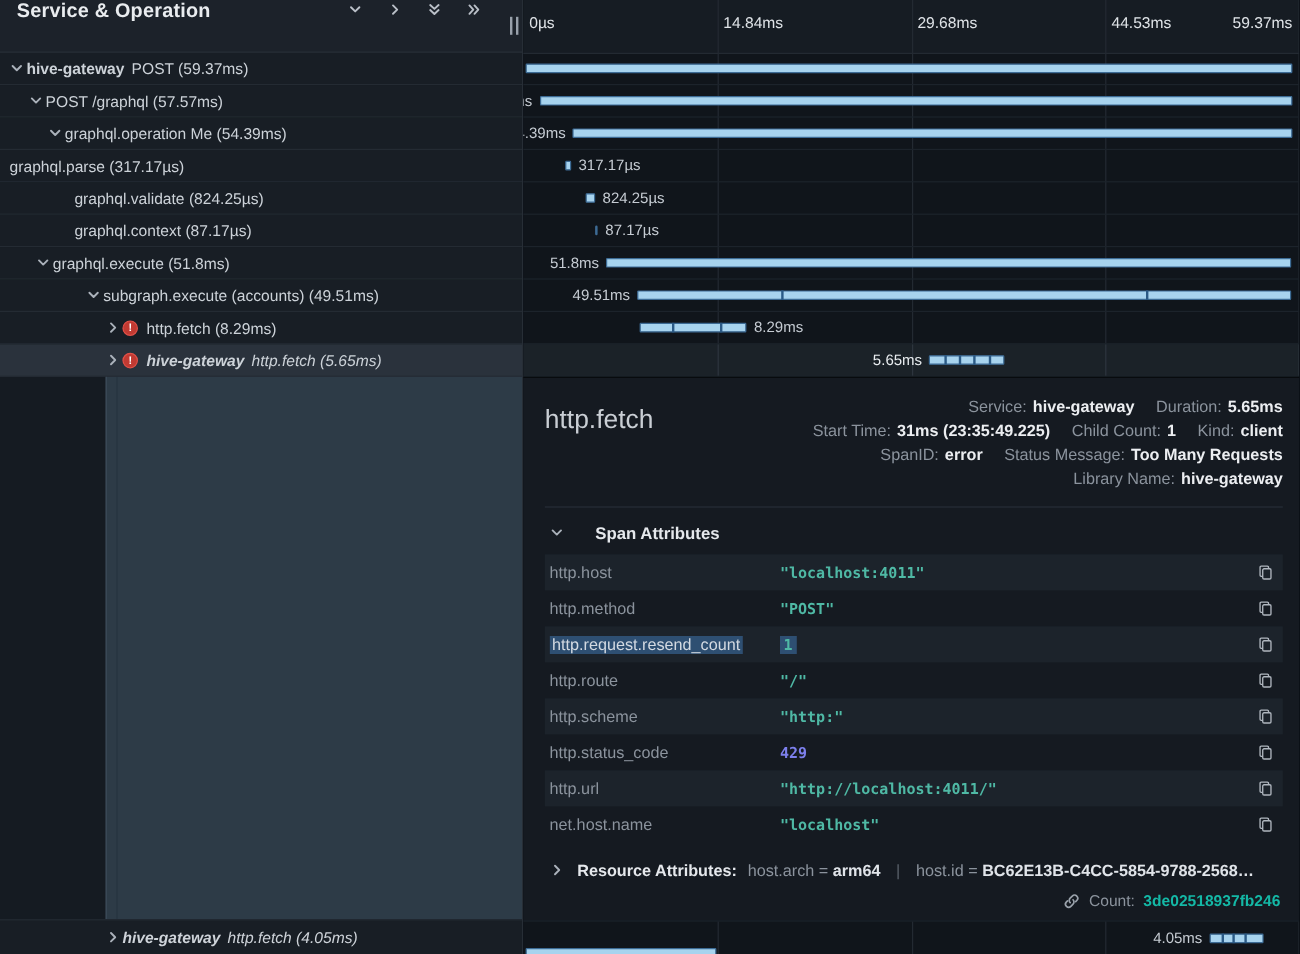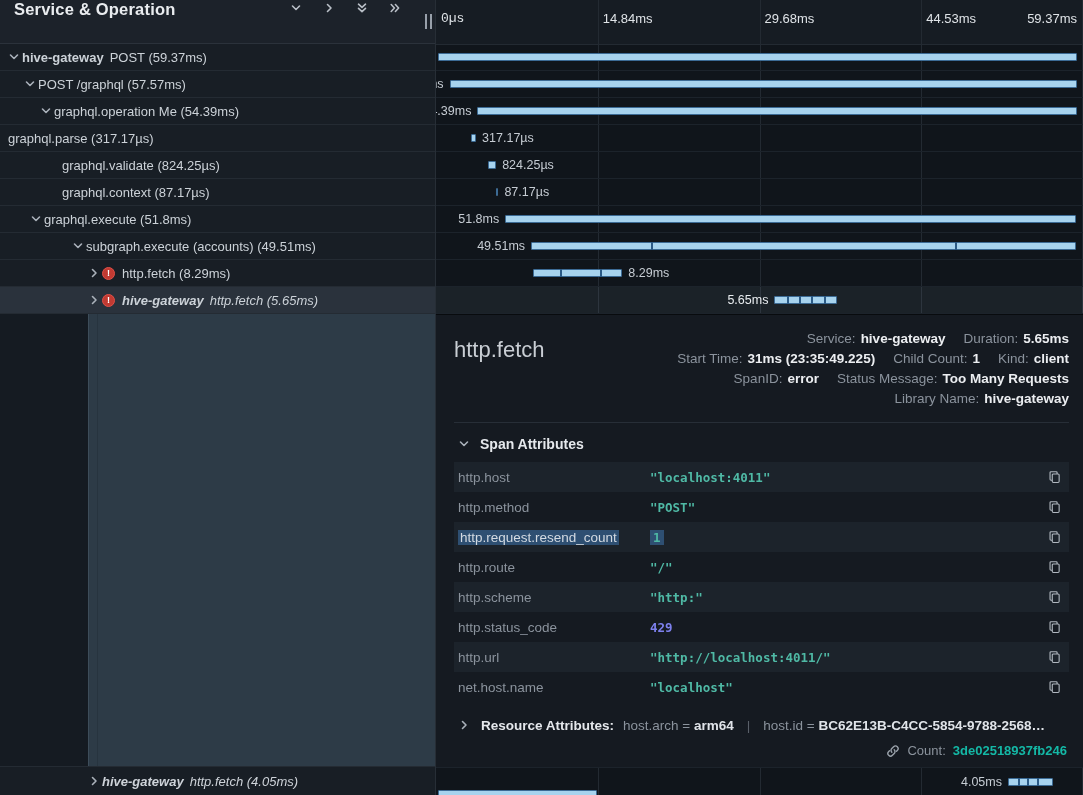--- a/index.html
+++ b/index.html
@@ -62,21 +62,21 @@
   
   .detail{position:absolute;top:314px;left:0;right:0;height:453px;background:#151a21;
           border-top:1px solid #080b0e;box-sizing:border-box;padding:12px 14px 8px 18px;}
   .detail-head{display:flex;justify-content:space-between;align-items:flex-start;}
   .detail-title{font-size:22px;color:#c9ced4;margin-top:10px;font-weight:normal;}
   .meta{display:flex;flex-direction:column;align-items:flex-end;gap:5px;font-size:13.5px;margin-top:4px;}
   .meta-line{display:flex;gap:18px;}
   .mk{color:#8b939d;}
   .mv{color:#eceef1;font-weight:bold;margin-left:5px;}
   .detail-sep{border:none;border-top:1px solid #272e37;margin:16px 0 0;}
-  .sa-header{display:flex;align-items:center;gap:8px;padding:13px 0 10px 2px;font-size:14px;
+  .sa-header{display:flex;align-items:center;gap:24px;padding:13px 0 10px 2px;font-size:14px;
              font-weight:bold;color:#e5e8ec;cursor:pointer;}
   .sa-header .toggle{color:#aab1ba;}
   .attr-row{display:flex;align-items:center;height:30px;font-size:13.5px;padding:0 8px 0 4px;cursor:default;}
   .attr-row.alt{background:#1c232b;}
   .attr-key{width:192px;flex:0 0 192px;color:#8b939d;overflow:hidden;white-space:nowrap;}
   .hl{background:#2e4f72;color:#d3dae2;padding:1px 2px;}
   .attr-val{flex:1;font-family:"DejaVu Sans Mono",monospace;font-size:12.5px;color:#4fb9a5;
             overflow:hidden;white-space:nowrap;font-weight:bold;}
   .attr-val.status{color:#7d80ed;}
   .hlv{background:#2e4f72;padding:1px 3px;}
@@ -212,21 +212,21 @@
             <path d="M4.5 2.5 L8 6 L4.5 9.5"></path>
           </svg>
         </span>
         <span class="svc it">hive-gateway</span>
         <span class="lbl it">http.fetch (4.05ms)</span>
       </div>
   </div>
 
   <div class="right-panel">
     <div class="ruler" id="ruler">
-        <span class="ruler-tick" style="left: calc(0% + 5px); font-family: Liberation Mono, monospace;">0µs</span>
+        <span class="ruler-tick" style="left: calc(0% + 5px);">0µs</span>
         <span class="ruler-tick" style="left: calc(25% + 5px);">14.84ms</span>
         <span class="ruler-tick" style="left: calc(50% + 5px);">29.68ms</span>
         <span class="ruler-tick" style="left: calc(75% + 5px);">44.53ms</span>
         <span class="ruler-tick" style="right: 6px;">59.37ms</span>
       </div>
     <div class="grid" id="grid">
         <div class="vline" style="left: 25%;"></div>
         <div class="vline" style="left: 50%;"></div>
         <div class="vline" style="left: 75%;"></div>
         <div class="vline" style="left: 99.85%;"></div>

